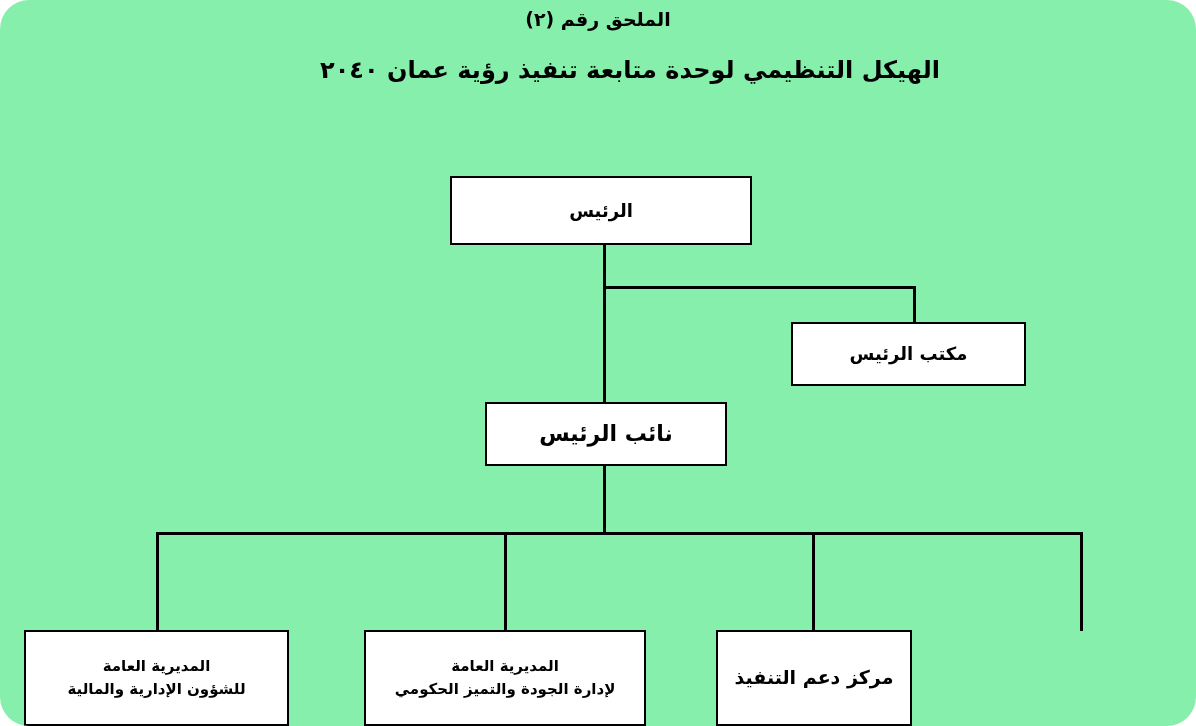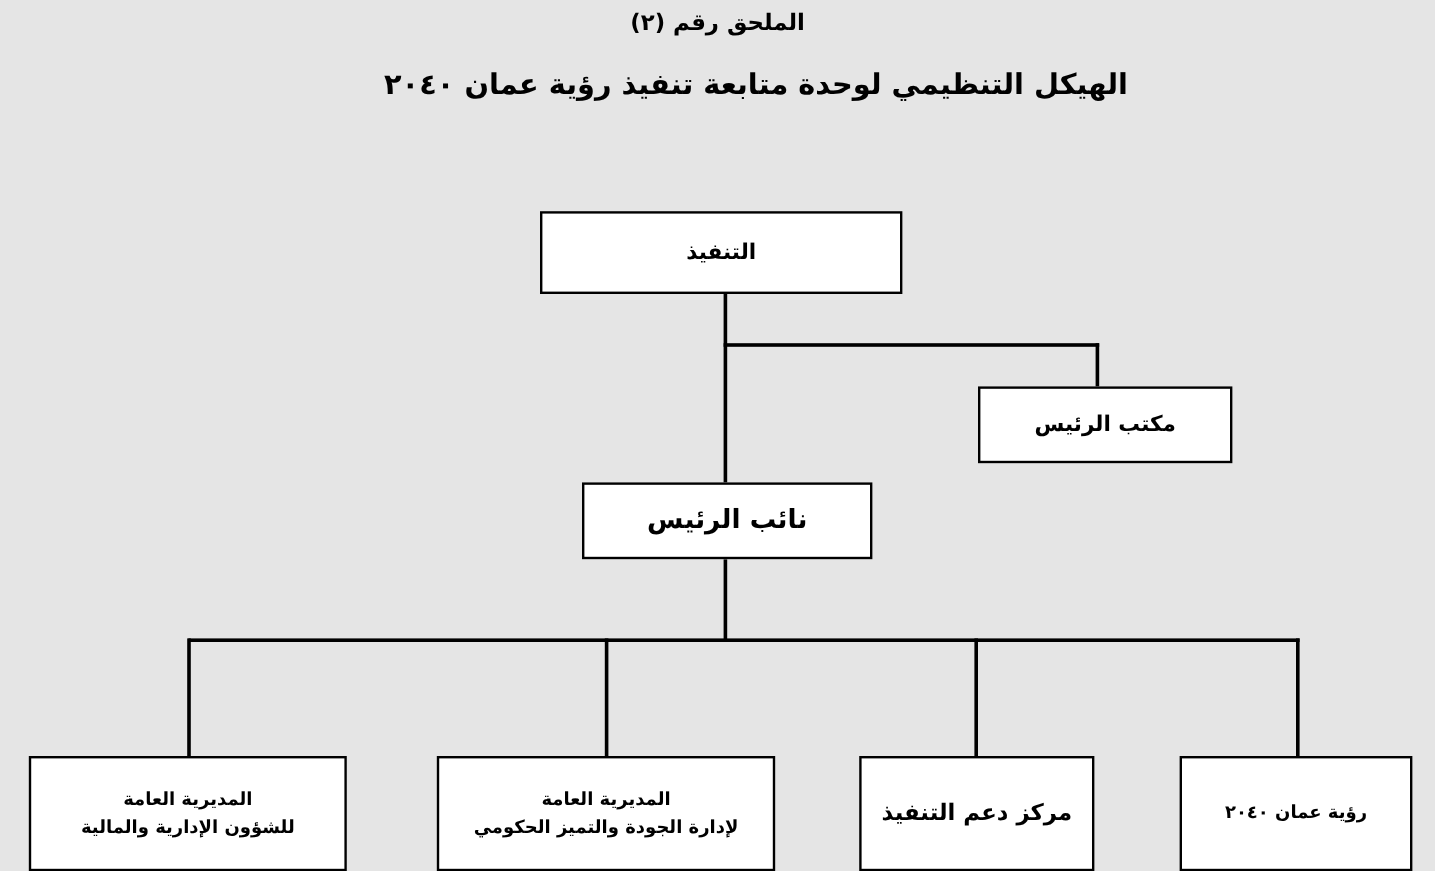--- a/index.html
+++ b/index.html
@@ -9,22 +9,23 @@
     background: #ffffff;
   }
   body {
     font-family: "DejaVu Sans", "Liberation Sans", sans-serif;
     color: #000000;
   }
   #page {
     position: relative;
     width: 1196px;
     height: 726px;
-    background: #e5e5e5;
+    background: #86efac;
     overflow: hidden;
+    border-radius: 29px;
   }
 
   
   .heading {
     position: absolute;
     left: 0;
     width: 1196px;
     text-align: center;
     font-weight: bold;
     color: #000000;
@@ -59,21 +60,21 @@
     z-index: 2;
   }
   .node .node-label {
     display: block;
     padding: 0 6px;
     white-space: pre-line;
   }
 
   
   #node-president      { left: 450px; top: 176px; width: 302px; height: 69px;  font-size: 18px; }
-  #node-president-office { left: 791px; top: 322px; width: 212px; height: 64px; font-size: 18px; margin-left: 24px; }
+  #node-president-office { left: 791px; top: 322px; width: 235px; height: 64px; font-size: 18px; }
   #node-vice-president { left: 485px; top: 402px; width: 242px; height: 64px;  font-size: 22px; }
 
   #node-admin-finance  { left: 24px;  top: 630px; width: 265px; height: 96px; font-size: 15px; }
   #node-quality        { left: 364px; top: 630px; width: 282px; height: 96px; font-size: 15px; }
   #node-impl-support   { left: 716px; top: 630px; width: 196px; height: 96px; font-size: 19px; }
   #node-vision2040     { left: 983px; top: 630px; width: 194px; height: 96px; font-size: 15px; }
 
   
   .conn {
     position: absolute;
@@ -111,21 +112,21 @@
   <div class="conn h" id="conn-office-h"></div>
   <div class="conn v" id="conn-office-v"></div>
   <div class="conn v" id="conn-vp-down"></div>
   <div class="conn h" id="conn-dist-bar"></div>
   <div class="conn v" id="conn-drop-admin-finance"></div>
   <div class="conn v" id="conn-drop-quality"></div>
   <div class="conn v" id="conn-drop-impl-support"></div>
   <div class="conn v" id="conn-drop-vision2040"></div>
 
   <div class="node" id="node-president">
-    <span class="node-label">التنفيذ</span>
+    <span class="node-label">الرئيس</span>
   </div>
 
   <div class="node" id="node-president-office">
     <span class="node-label">مكتب الرئيس</span>
   </div>
 
   <div class="node" id="node-vice-president">
     <span class="node-label">نائب الرئيس</span>
   </div>
 
@@ -136,17 +137,14 @@
 
   <div class="node" id="node-quality">
     <span class="node-label">المديرية العامة
 لإدارة الجودة والتميز الحكومي</span>
   </div>
 
   <div class="node" id="node-impl-support">
     <span class="node-label">مركز دعم التنفيذ</span>
   </div>
 
-  <div class="node" id="node-vision2040">
-    <span class="node-label">رؤية عمان ٢٠٤٠</span>
-  </div>
 
 </div>
 
 </body></html>

